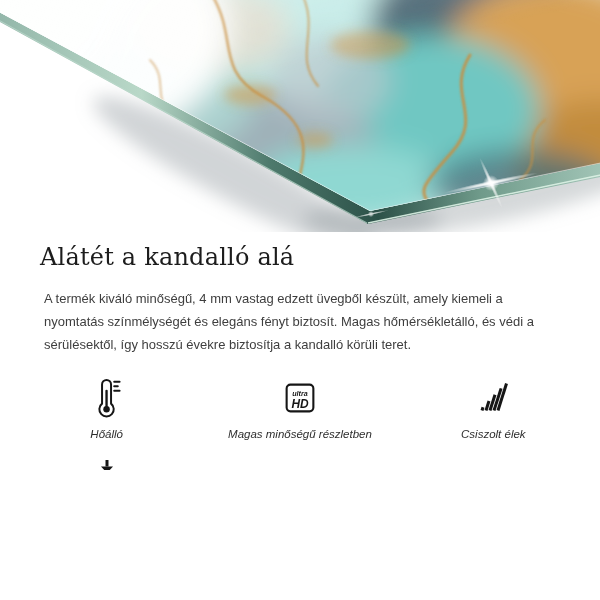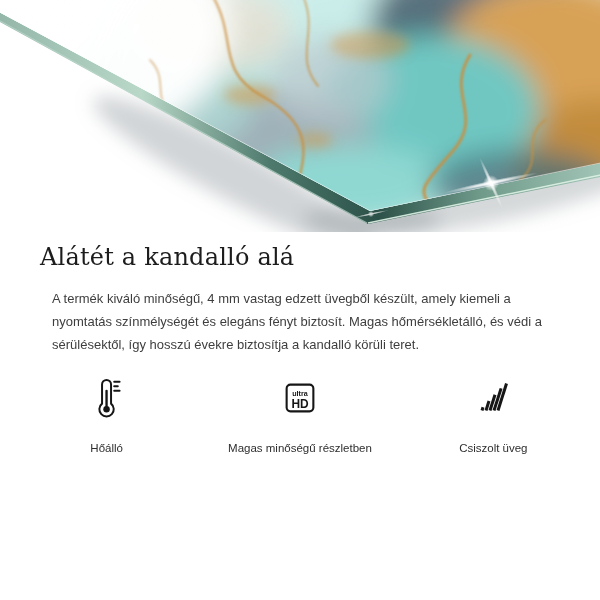--- a/index.html
+++ b/index.html
@@ -3,26 +3,26 @@
 <meta charset="utf-8">
 <style>
   html,body{margin:0;padding:0;background:#ffffff;}
   .page{width:600px;height:470px;overflow:hidden;background:#ffffff;
         font-family:"Liberation Sans",sans-serif;position:relative;}
   .hero{margin:0;height:232px;overflow:hidden;background:#ffffff;}
   .hero svg{display:block;}
   .content{padding:0 40px;}
   .title{font-family:"DejaVu Serif","Liberation Serif",serif;font-weight:400;
          font-size:24px;line-height:34px;color:#1c1c1c;margin:8px 0 0;letter-spacing:.2px;}
-  .desc{font-size:13px;line-height:23px;color:#3e3e3e;margin:13px 12px 0;max-width:540px;}
+  .desc{font-size:13px;line-height:23px;color:#3e3e3e;margin:13px 4px 0;max-width:540px;}
   .features{display:grid;grid-template-columns:repeat(3,1fr);row-gap:16px;
             margin-top:18px;padding:0 10px;}
-  .feature{display:flex;flex-direction:column;align-items:center;}
+  .feature{display:flex;flex-direction:column;align-items:center;font-style:italic;}
   .ficon{height:48px;display:flex;align-items:center;justify-content:center;}
-  .flabel{font-size:11.5px;color:#2e2e2e;margin-top:20px;white-space:nowrap;}
+  .flabel{font-size:11.5px;color:#2e2e2e;margin-top:6px;white-space:nowrap;}
   .ic{stroke:#161616;fill:none;stroke-width:2.2;}
 </style>
 </head>
 <body>
 
 <div class="page">
 
   <figure class="hero">
     <svg width="600" height="232" viewBox="0 0 600 232" xmlns="http://www.w3.org/2000/svg">
       <defs>
@@ -159,21 +159,21 @@
         <svg width="36" height="32" viewBox="0 0 36 32">
           <g stroke="#161616" stroke-width="3">
             <path d="M7 28.5 L8 25.3"></path>
             <path d="M11 28.5 L14 19"></path>
             <path d="M15 28.5 L20 12.7"></path>
             <path d="M19 28.5 L26.1 6.4"></path>
             <path d="M23 28.5 L31.5 1.5"></path>
           </g>
         </svg>
       </div>
-      <div class="flabel">Csiszolt üveg</div>
+      <div class="flabel">Csiszolt élek</div>
     </div>
 
     <div class="feature">
       <div class="ficon">
         <svg width="44" height="45" viewBox="0 0 44 44">
           <defs>
             <pattern id="hatchP" width="5" height="5" patternUnits="userSpaceOnUse" patternTransform="rotate(45)">
               <rect width="5" height="5" fill="#ffffff"></rect>
               <rect width="2.6" height="5" fill="#161616"></rect>
             </pattern>

